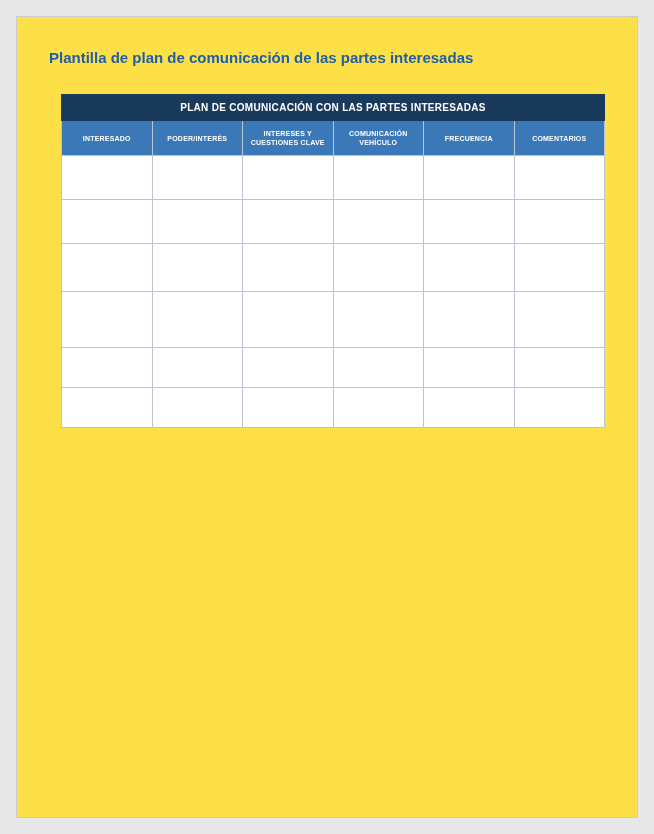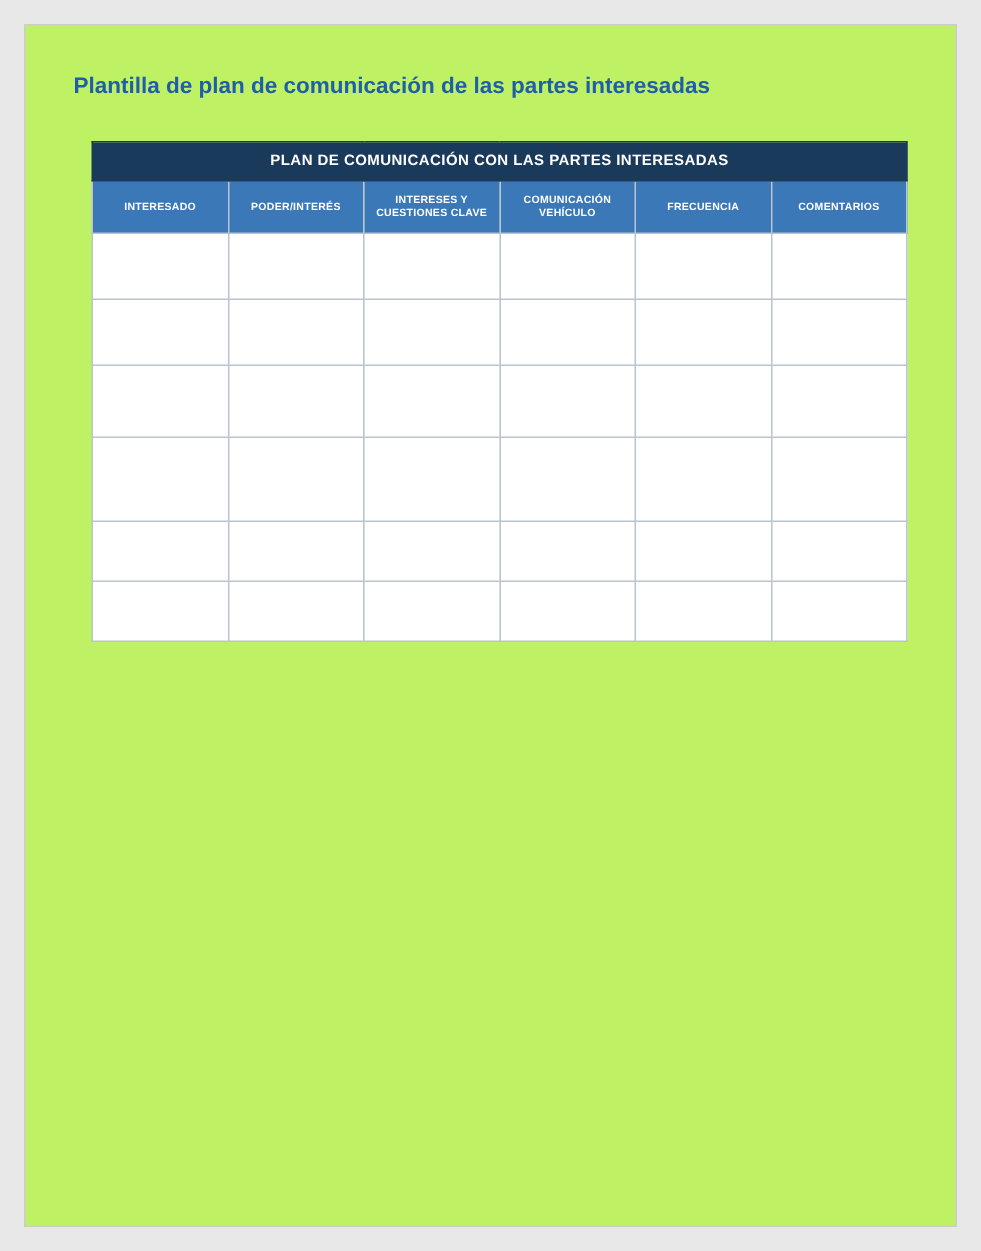--- a/index.html
+++ b/index.html
@@ -8,21 +8,21 @@
       box-sizing: border-box;
     }
     body {
       background: #e8e8e8;
       font-family: Arial, Helvetica, sans-serif;
       width: 654px;
       height: 834px;
       padding: 16px;
     }
     .page {
-      background: #bef264;
+      background: #fde047;
       width: 100%;
       height: 100%;
       border: 1px solid #ccc;
       padding: 32px 32px 32px 32px;
     }
     .title {
       color: #1f5fa8;
       font-size: 15px;
       font-weight: bold;
       margin-bottom: 28px;

